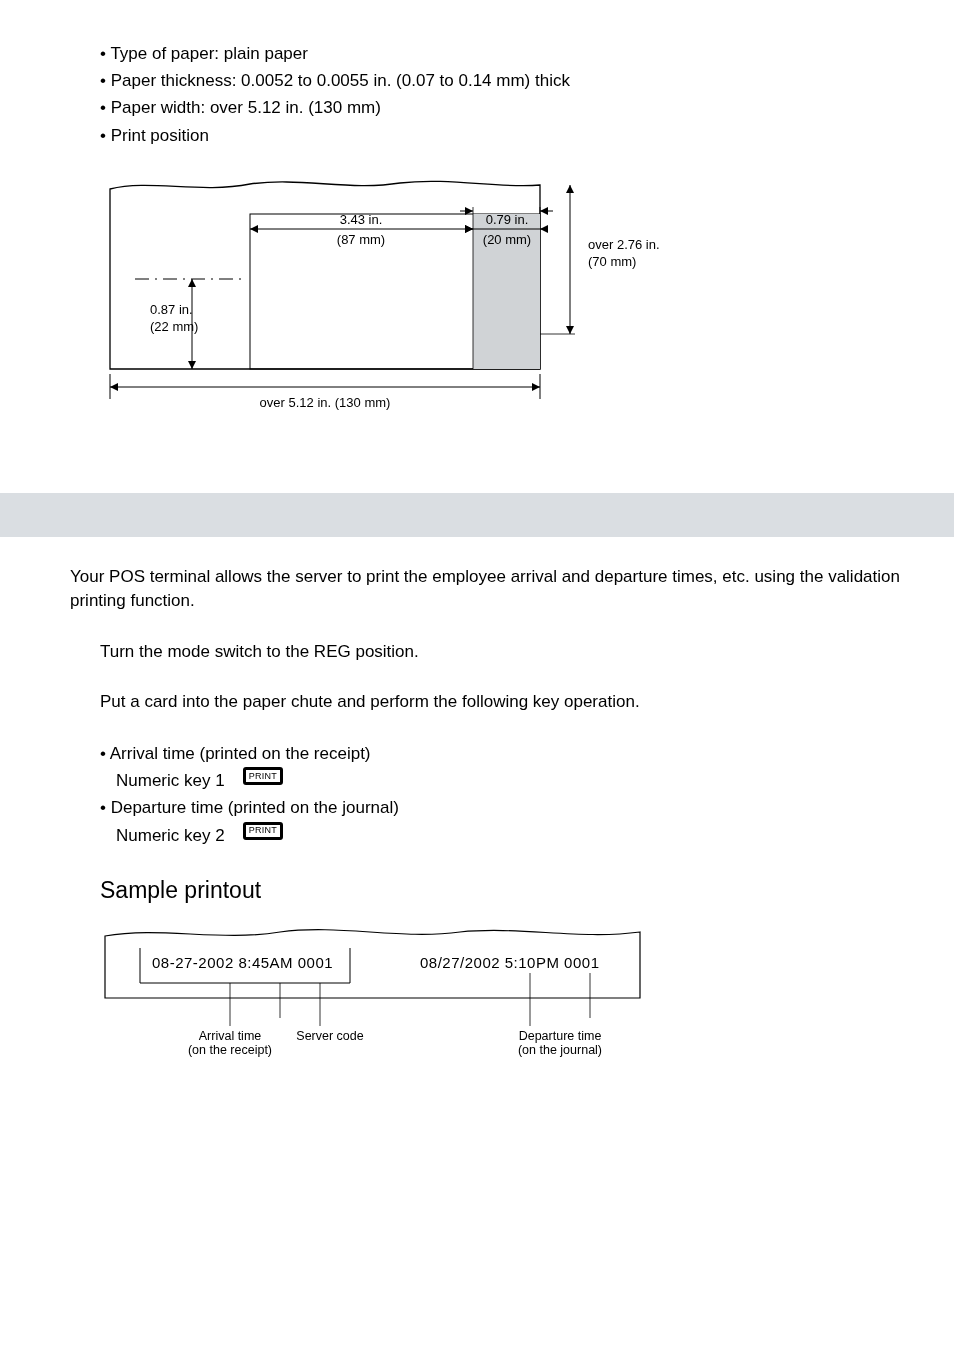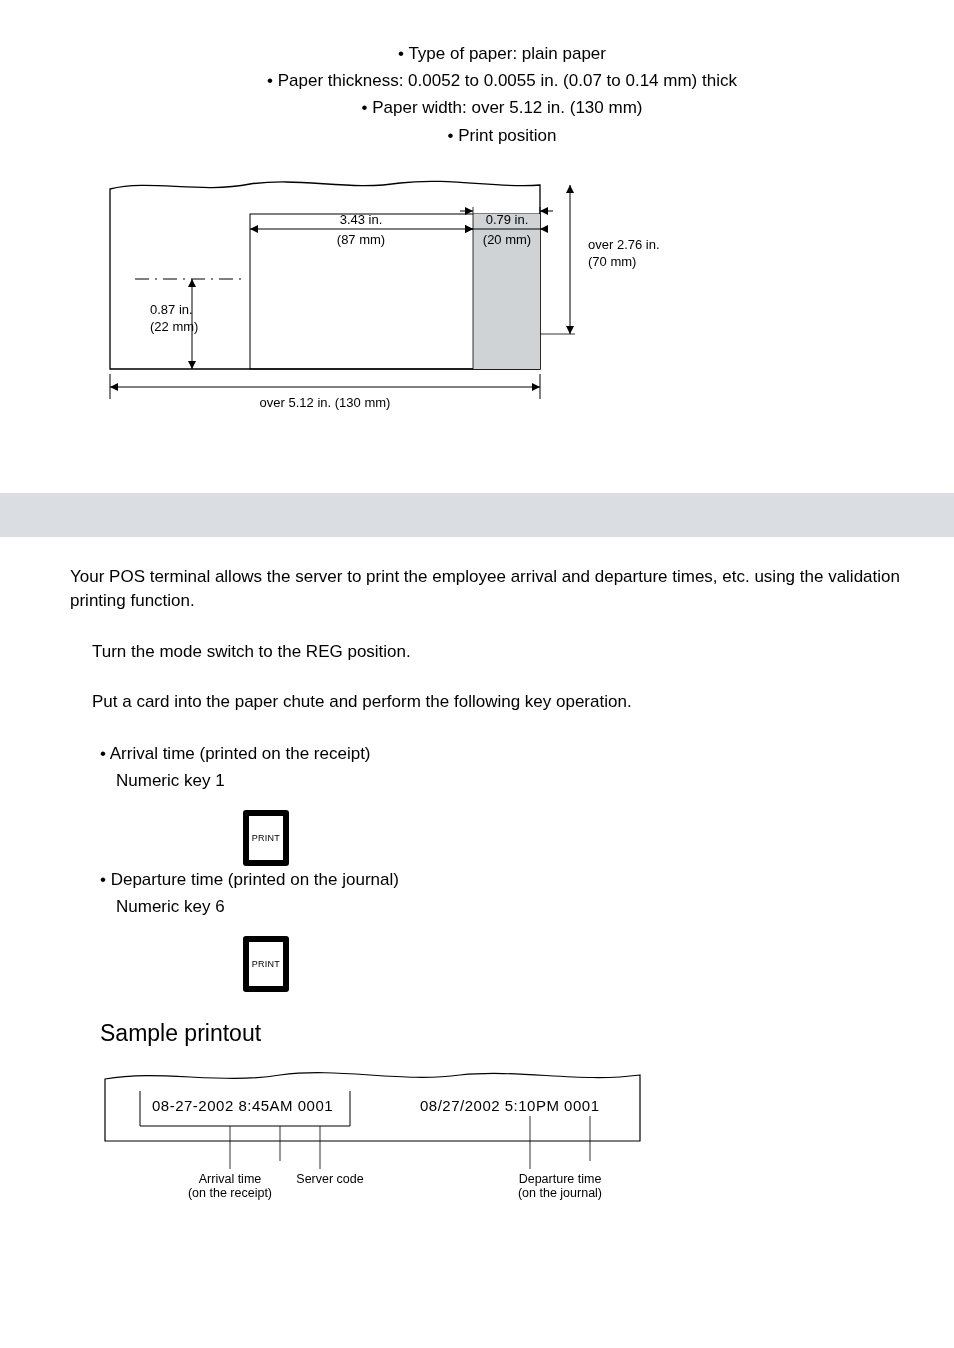--- a/index.html
+++ b/index.html
@@ -16,21 +16,20 @@
   .intro {
     font-size: 17px;
     line-height: 1.4;
     margin-bottom: 30px;
   }
   .spec-list {
     margin-left: 30px;
     font-size: 17px;
     line-height: 1.6;
     margin-bottom: 20px;
-    text-align: center;
   }
   .spec-list div::before {
     content: "• ";
   }
   .diagram-container {
     margin-left: 30px;
     margin-bottom: 60px;
   }
   svg text {
     font-family: Arial, Helvetica, sans-serif;
@@ -41,21 +40,21 @@
     margin-left: -70px;
     margin-right: -50px;
     margin-bottom: 28px;
   }
   .pos-intro {
     font-size: 17px;
     line-height: 1.4;
     margin-bottom: 28px;
   }
   .step {
-    margin-left: 22px;
+    margin-left: 30px;
     font-size: 17px;
     line-height: 1.4;
     margin-bottom: 26px;
   }
   .time-list {
     margin-left: 30px;
     font-size: 17px;
     line-height: 1.6;
     margin-bottom: 28px;
   }
@@ -67,28 +66,27 @@
   .time-row .bullet::before { content: "• "; }
   .numeric-line {
     display: flex;
     align-items: flex-start;
     margin-left: 16px;
   }
   .print-key {
     display: inline-flex;
     align-items: center;
     justify-content: center;
-    border: 6px solid #000000;
+    border: 3px solid #000000;
     border-radius: 3px;
     font-size: 9px;
-    padding: 16px 3px;
+    padding: 0 3px;
     margin-left: 18px;
     height: 12px;
     letter-spacing: 0.3px;
-    margin-top: 43px;
   }
   .sample-label {
     margin-left: 30px;
     font-size: 23px;
     margin-bottom: 14px;
   }
   .sample-container {
     margin-left: 30px;
   }
 </style>
@@ -174,21 +172,21 @@
       <span class="bullet">Arrival time (printed on the receipt)</span>
     </div>
     <div class="numeric-line">
       <span>Numeric key 1</span>
       <span class="print-key">PRINT</span>
     </div>
     <div class="time-row">
       <span class="bullet">Departure time (printed on the journal)</span>
     </div>
     <div class="numeric-line">
-      <span>Numeric key 6</span>
+      <span>Numeric key 2</span>
       <span class="print-key">PRINT</span>
     </div>
   </div>
 
   <div class="sample-label">Sample printout</div>
 
   <div class="sample-container">
     <svg width="590" height="150" viewBox="0 0 590 150">
 
       <path d="M 5 18

